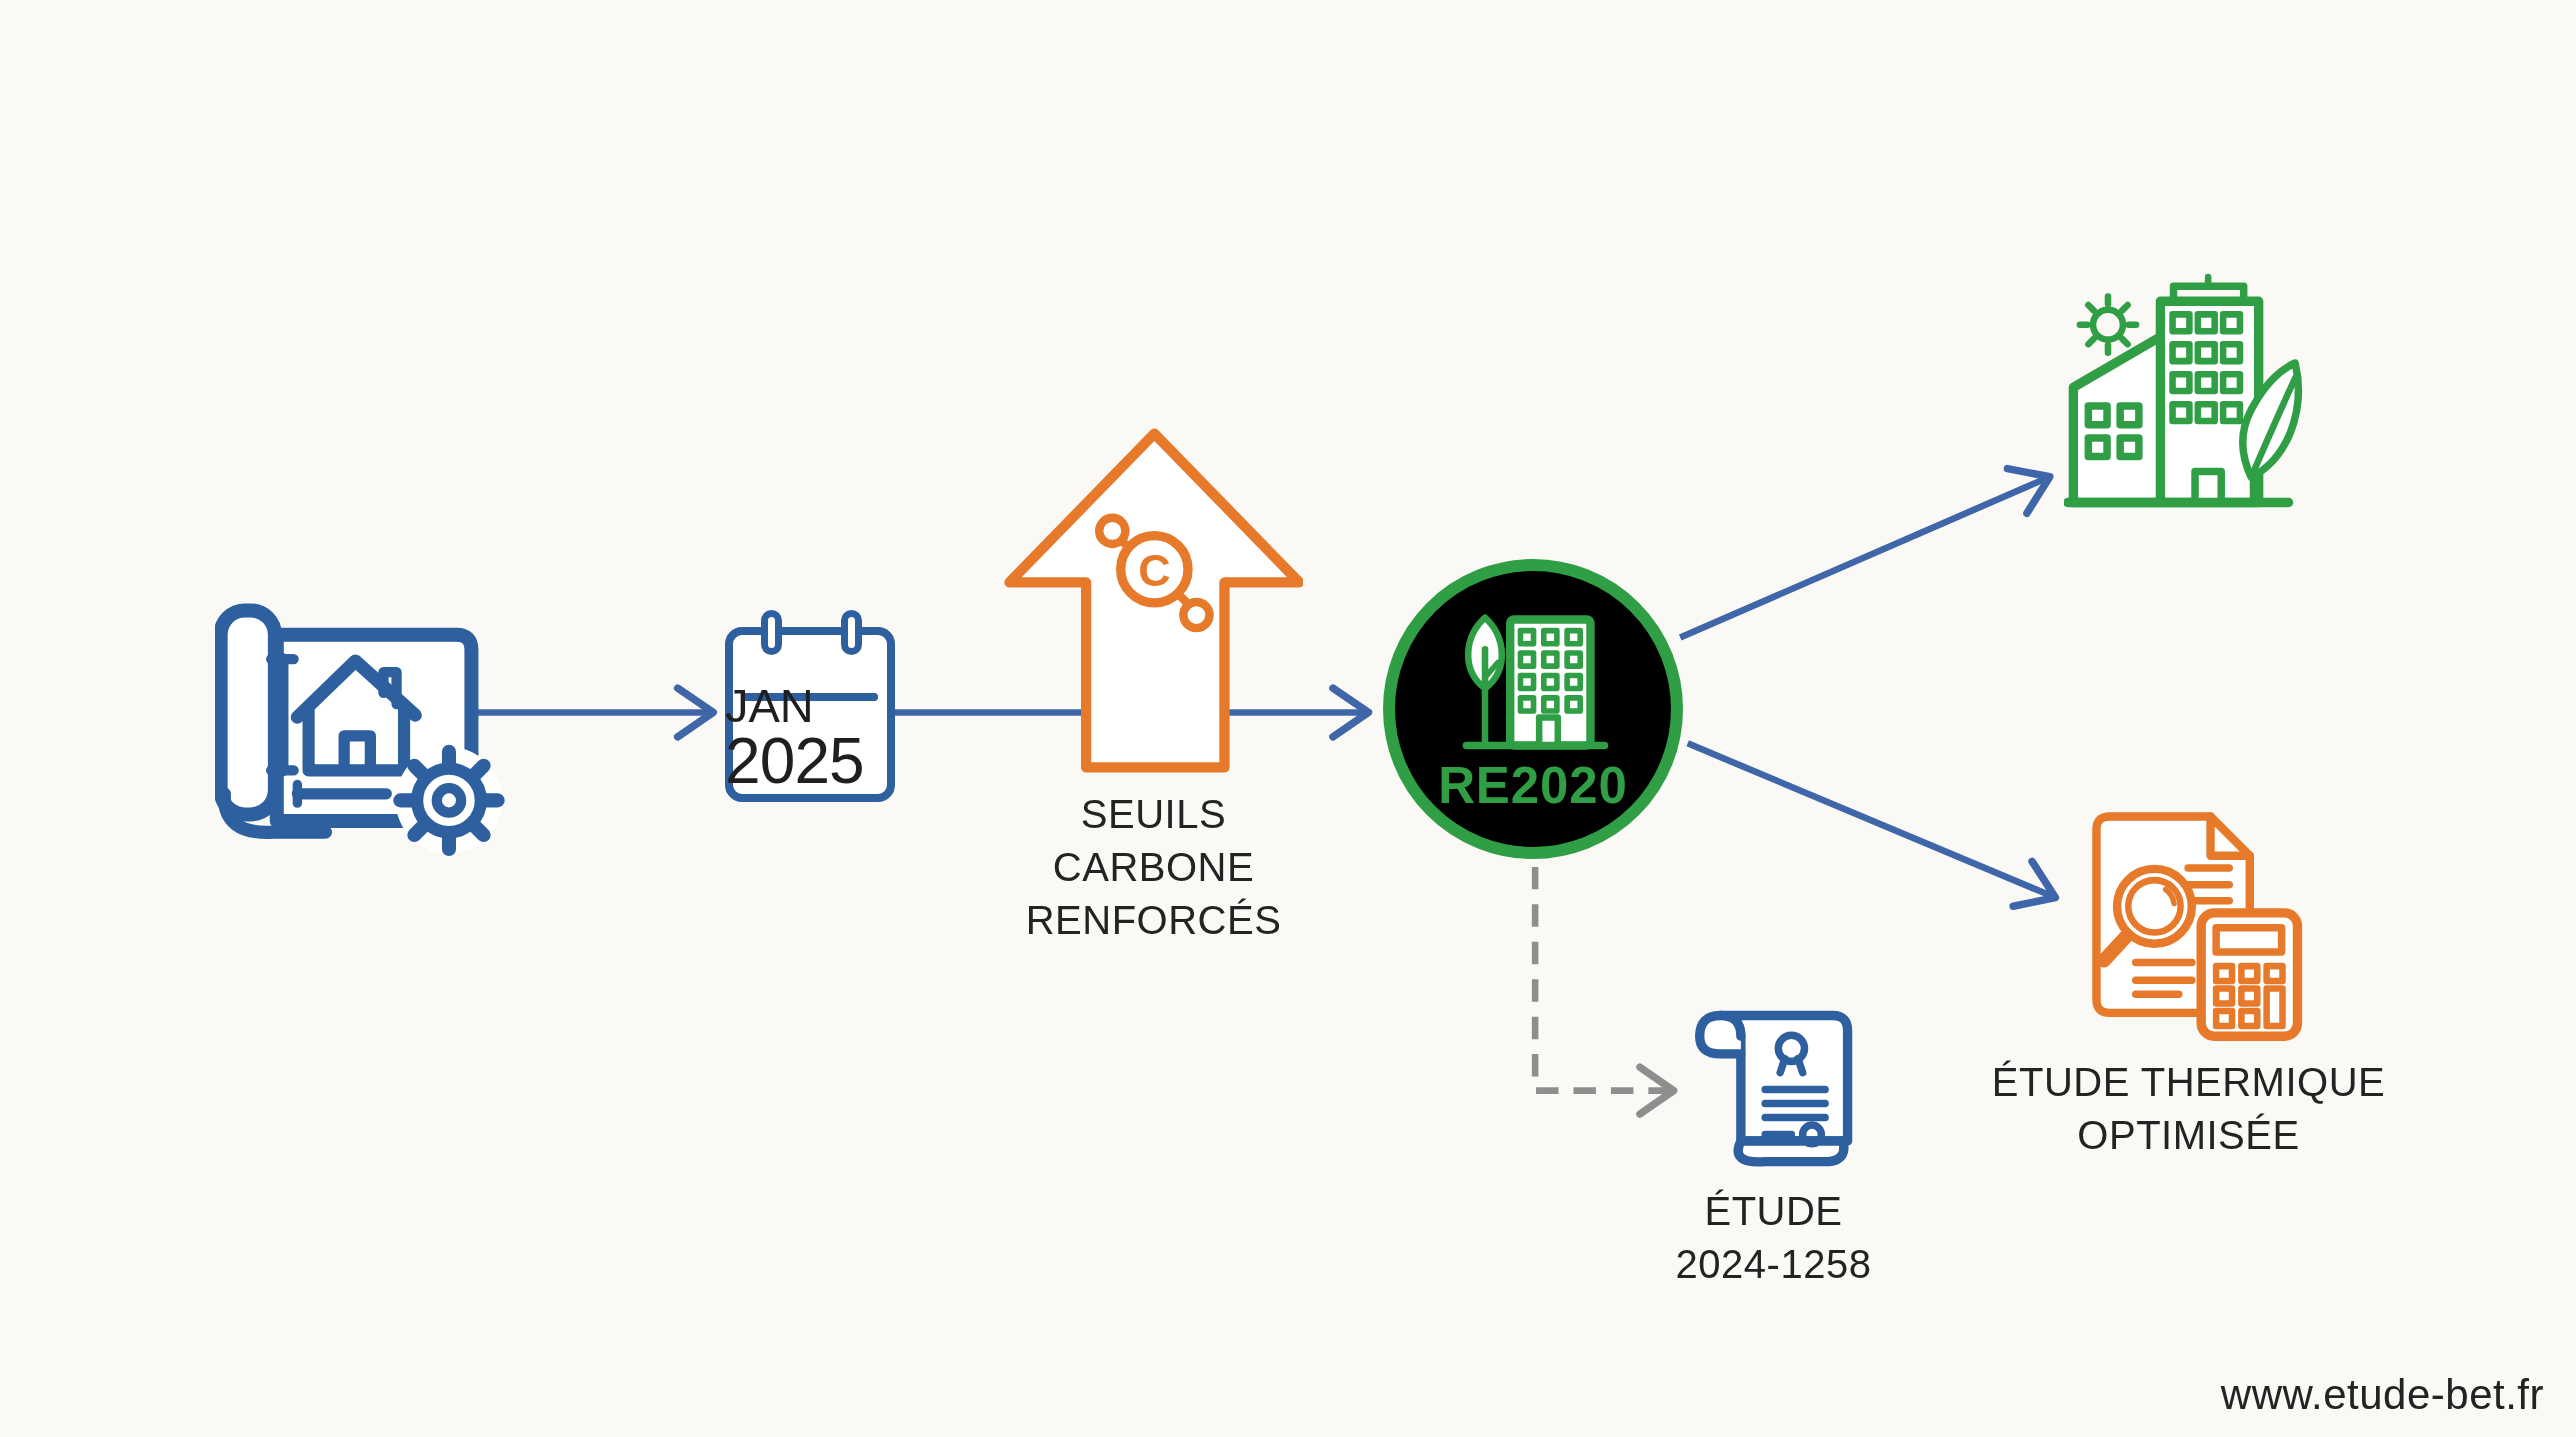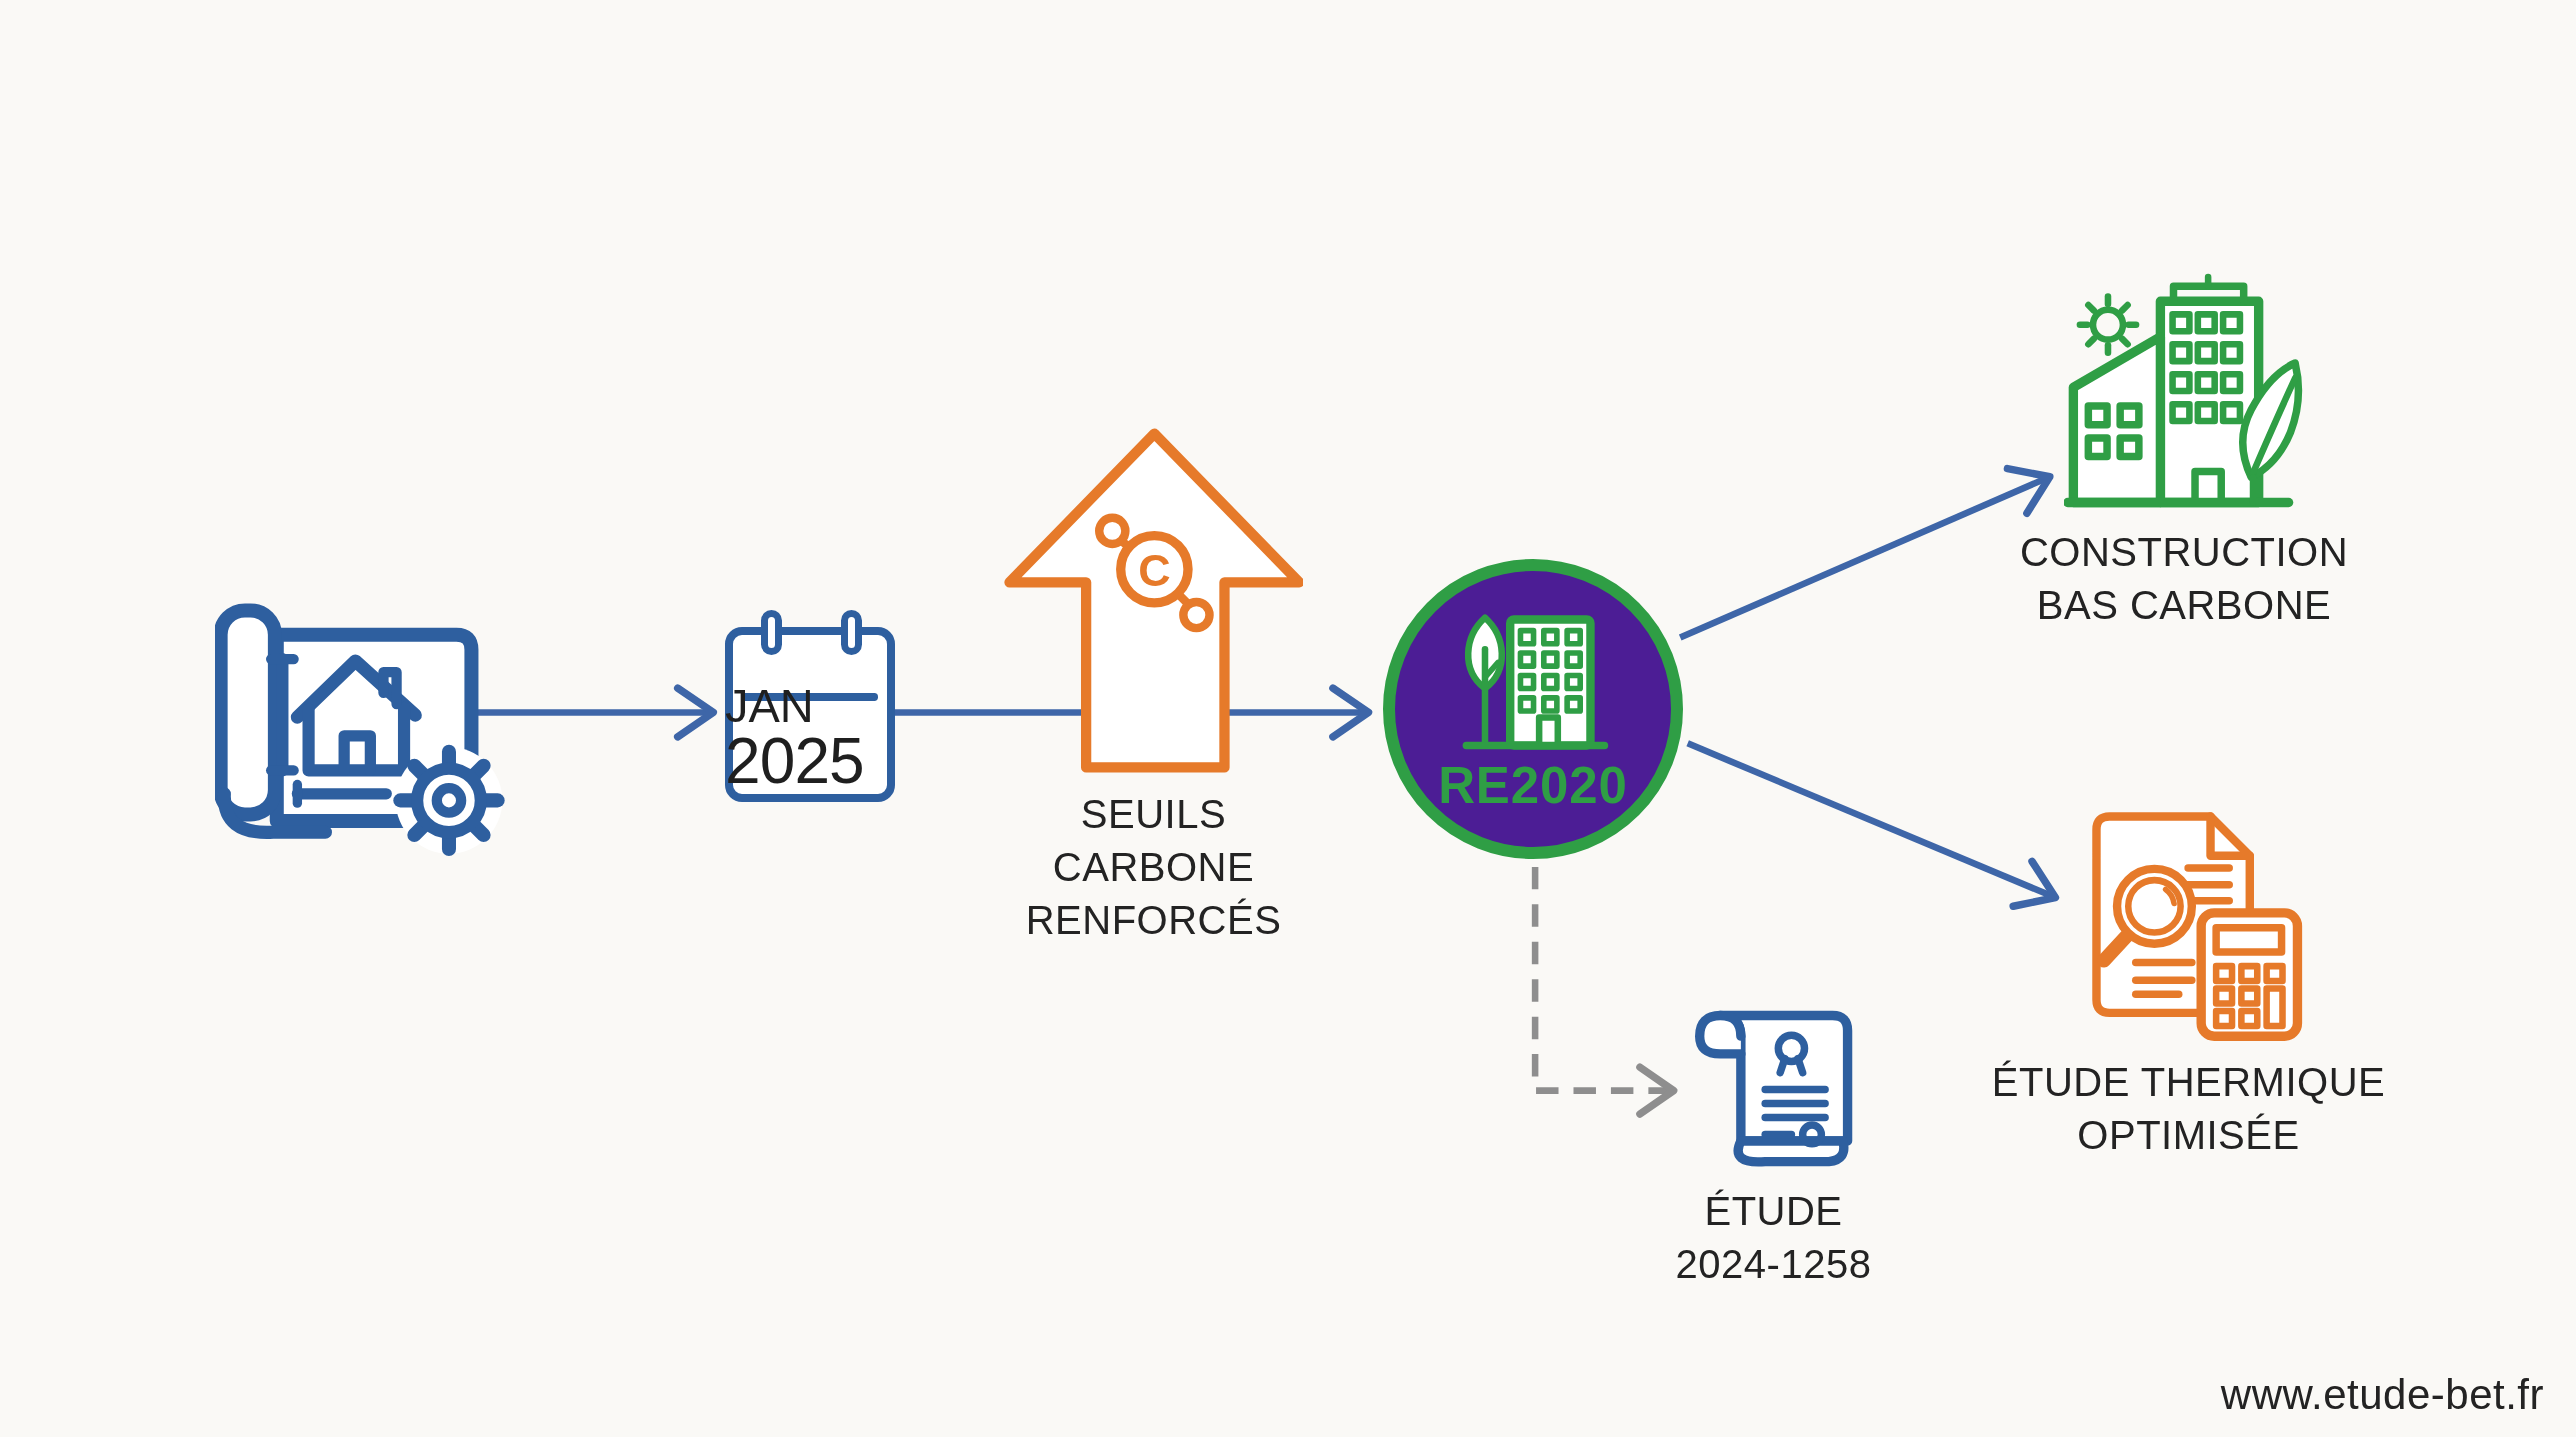--- a/index.html
+++ b/index.html
@@ -36,21 +36,21 @@
     border:8.4px solid var(--blue,#2e5f9f);border-radius:17px;box-sizing:border-box;}
   .cal-line{position:absolute;left:9.4px;right:9.4px;top:58px;height:7.5px;background:var(--blue,#2e5f9f);border-radius:3.7px;}
   .cal-ring{position:absolute;top:0;width:20.6px;height:45px;background:#fff;
     border:7.5px solid var(--blue,#2e5f9f);border-radius:11.2px;box-sizing:border-box;}
   .cal-text{position:absolute;left:0;right:0;top:69px;text-align:left;color:#1f1f1f;}
   .cal-month{font-size:47px;line-height:54px;letter-spacing:0px;}
   .cal-year{font-size:64px;line-height:56px;letter-spacing:-0.9px;}
 
   
   .re-circle{width:300px;height:300px;border:12px solid var(--green,#2f9e45);
-    border-radius:50%;background:#4c1d95;box-sizing:border-box;}
+    border-radius:50%;background:#000000;box-sizing:border-box;}
   .re-label{position:absolute;left:0;right:0;top:185px;text-align:center;
     color:var(--green,#2f9e45);font-weight:700;font-size:51px;letter-spacing:0.9px;}
   .re-icon{position:absolute;left:62px;top:41px;}
 
   
   .lbl{position:absolute;z-index:2;text-align:center;color:var(--text,#232323);
     font-size:40px;line-height:53px;letter-spacing:0.5px;white-space:nowrap;}
   .lbl span{display:block;}
   #footer-site{position:absolute;z-index:2;right:32px;top:1371px;
     color:var(--text,#232323);font-size:42px;letter-spacing:0.5px;}
@@ -239,24 +239,20 @@
       </g>
       <line stroke-width="10" x1="4" y1="245" x2="240" y2="245"></line>
       <g>
         <path class="f" stroke-width="8" d="M200 218 Q182 180 200 146 Q220 108 247 96 Q256 134 242 170 Q228 204 200 218 Z"></path>
         <path stroke-width="7" d="M200 218 Q225 160 247 112"></path>
         <line stroke-width="7" x1="202" y1="218" x2="202" y2="245"></line>
       </g>
     </svg>
   </div>
 
-  <div class="lbl" style="left:1997px;top:526px;width:374px;">
-    <span>CONSTRUCTION</span>
-    <span>BAS CARBONE</span>
-  </div>
 
   <div class="node" style="left:2089px;top:807px;width:215px;height:236px;">
     <svg class="icon orange" width="215" height="236" viewBox="0 0 230 252">
       <g>
         <path class="f" stroke-width="9" d="M8 24 Q8 10 22 10 H130 L172 52 V206 Q172 220 158 220 H22 Q8 220 8 206 Z"></path>
         <path stroke-width="9" d="M130 10 V52 H172"></path>
         <g stroke-width="8">
           <line x1="106" y1="65" x2="150" y2="65"></line>
           <line x1="102" y1="83" x2="150" y2="83"></line>
           <line x1="106" y1="100" x2="150" y2="100"></line>

